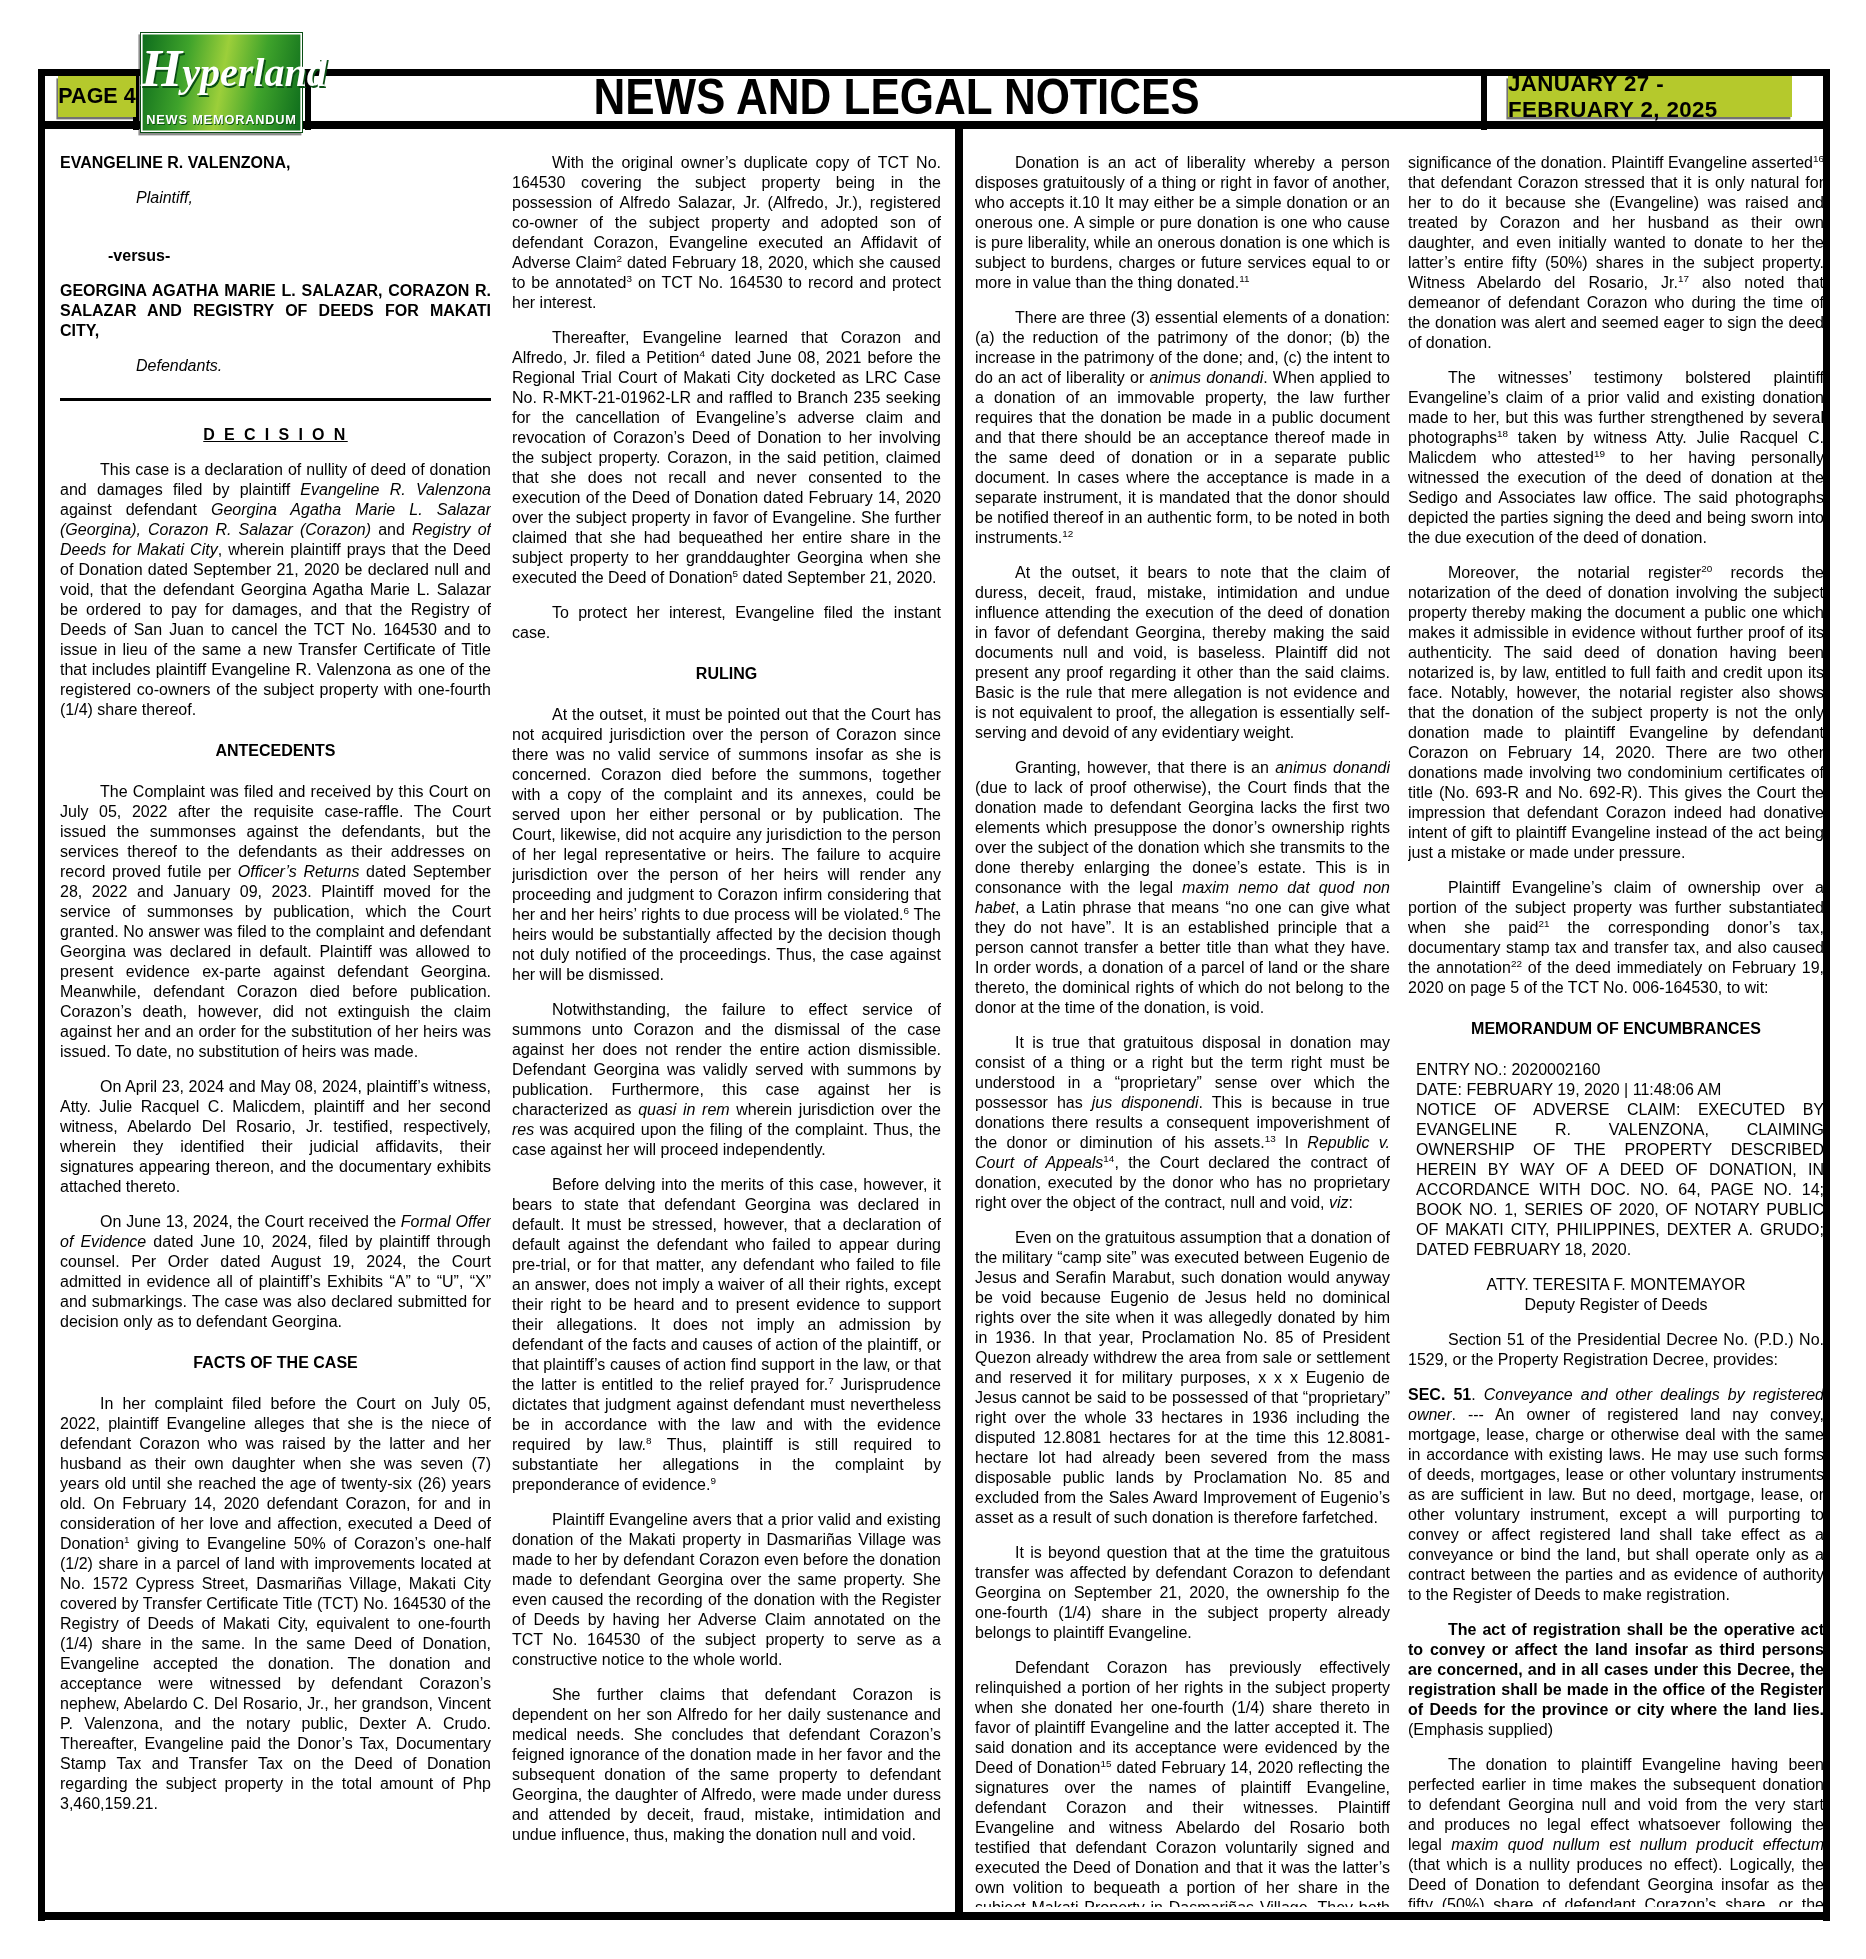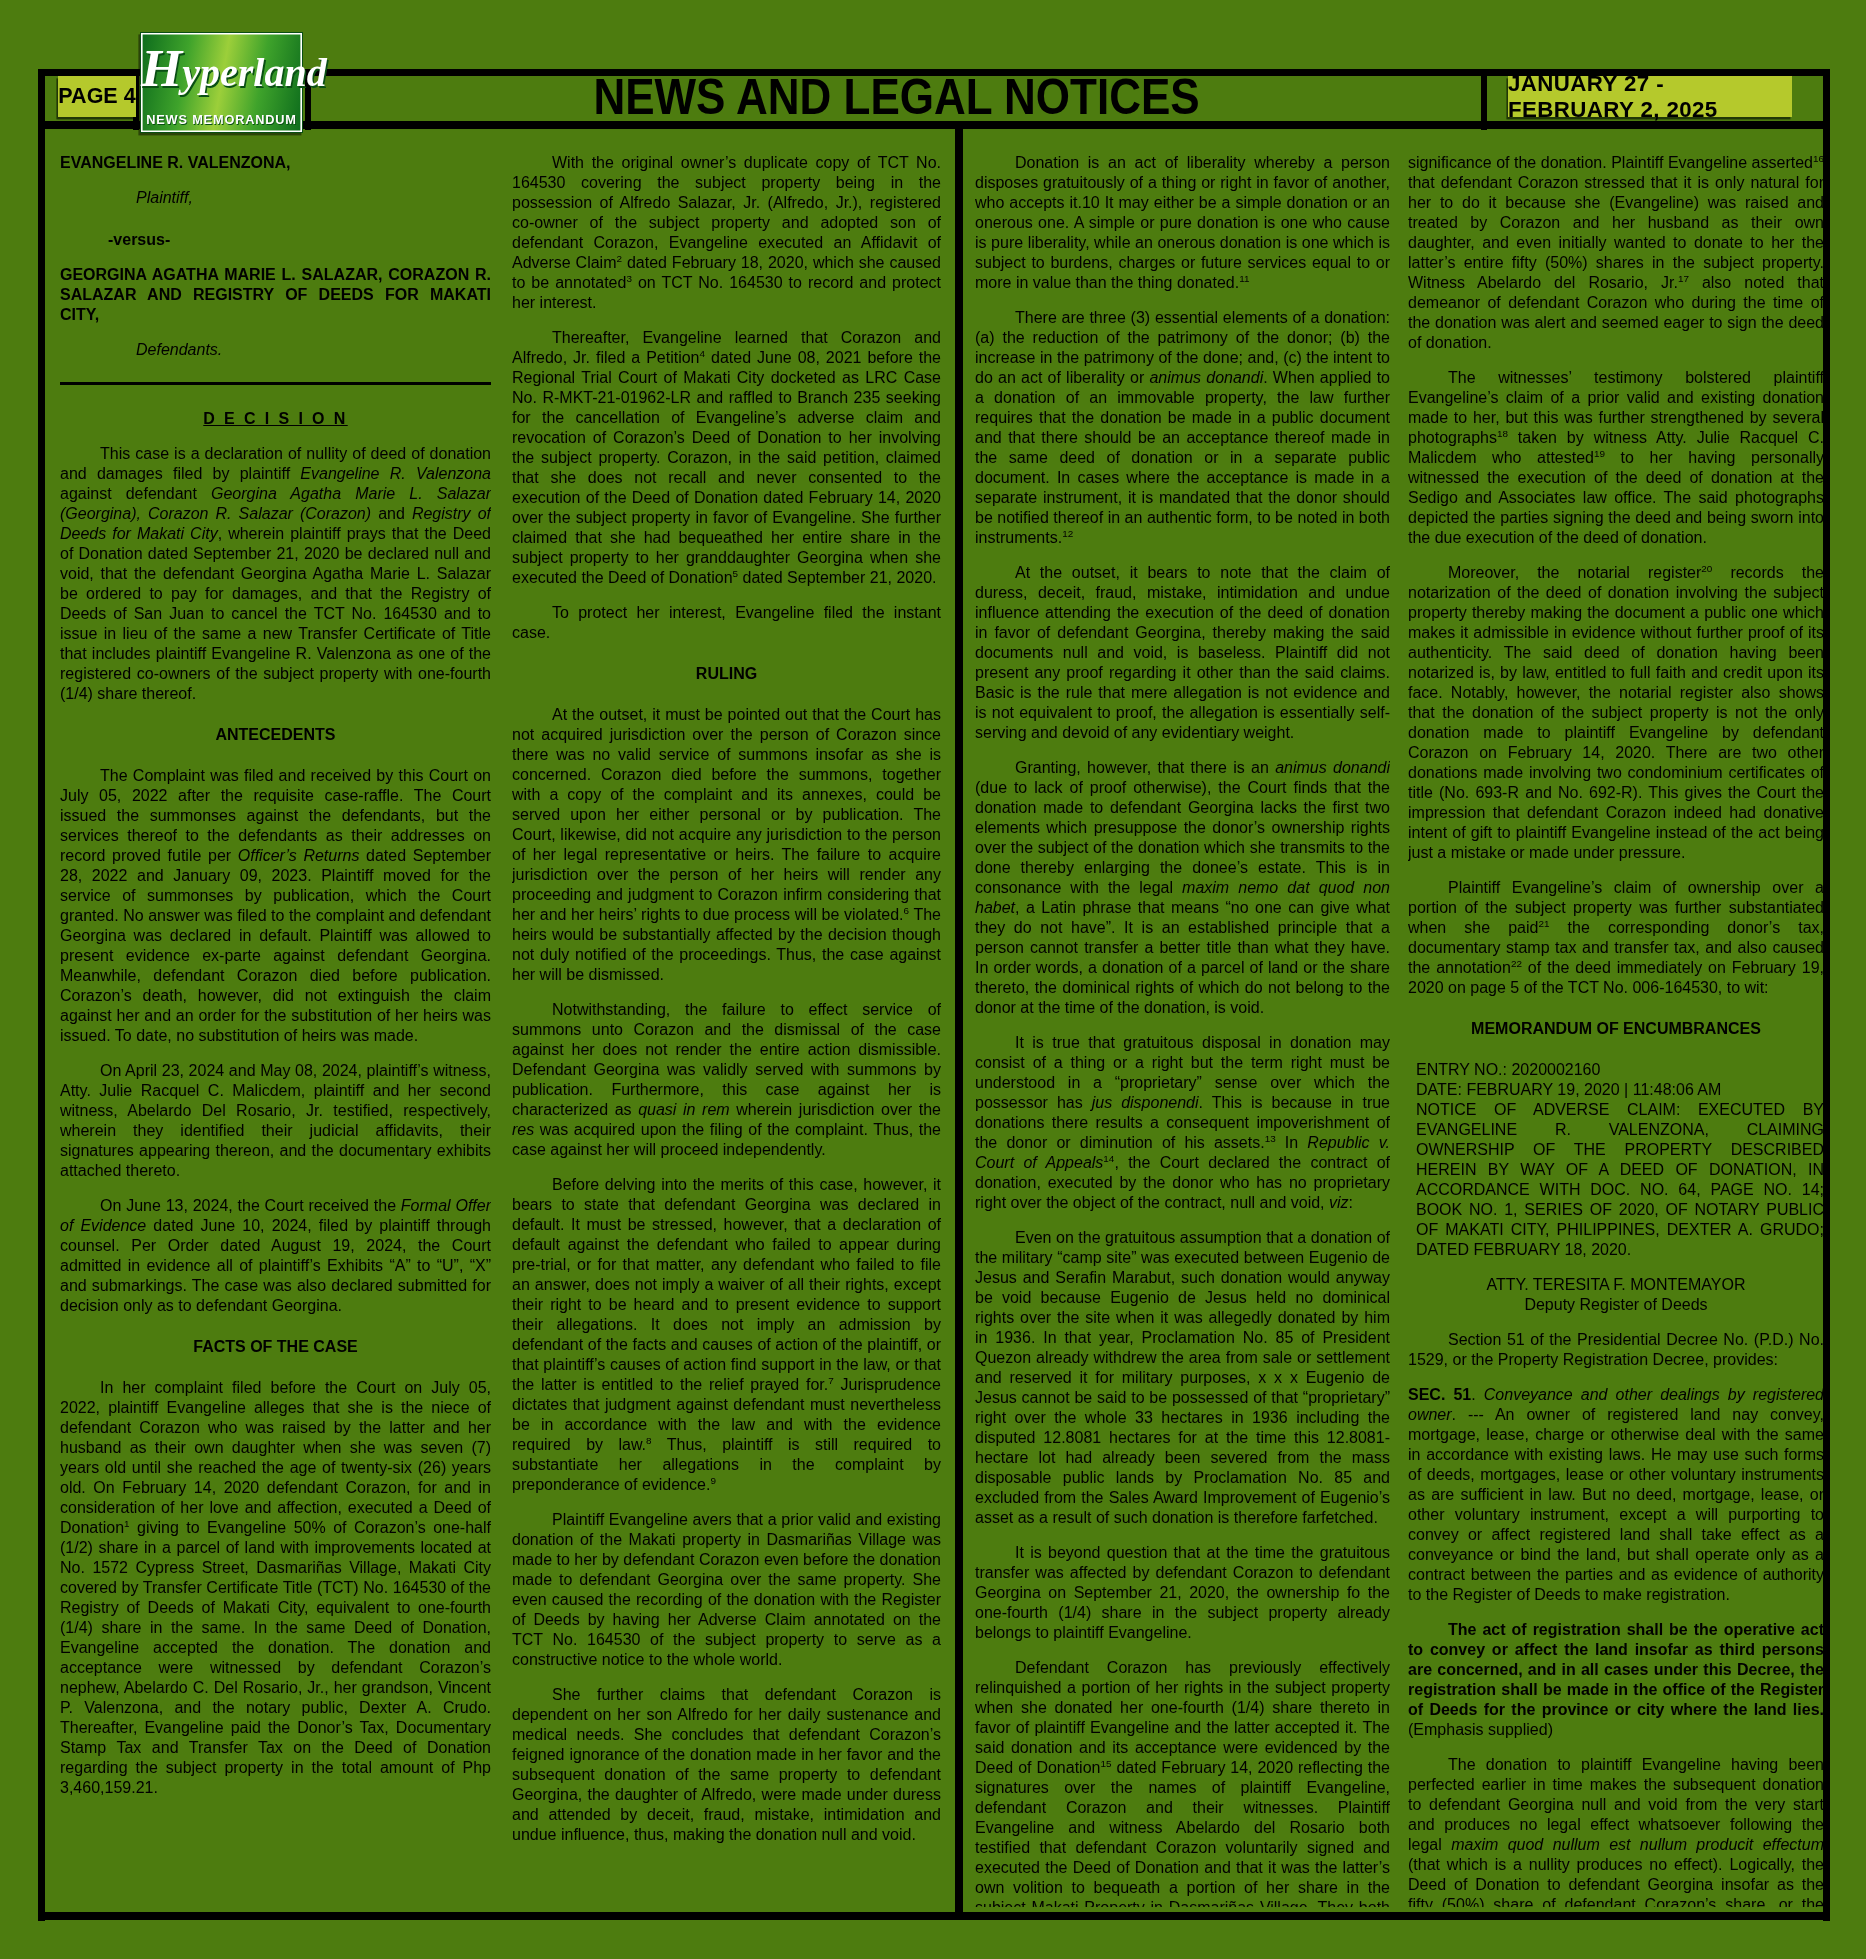--- a/index.html
+++ b/index.html
@@ -1,16 +1,16 @@
 <!DOCTYPE html>
 <html lang="en" style="font-size:12.8px"><head>
 <meta charset="utf-8">
 <style>
   html,body{margin:0;padding:0;background:#e8e8e8;}
-  .page{position:relative;width:1867px;height:1959px;background:#4d7c0f;
+  .page{position:relative;width:1867px;height:1959px;background:#ffffff;
         font-family:"Liberation Sans","DejaVu Sans",sans-serif;color:#000;overflow:hidden;}
   .frame{position:absolute;background:#000;}
   
   .badge{position:absolute;display:flex;align-items:center;justify-content:center;
          font-weight:bold;box-shadow:-1.6px 2.4px 0 rgba(0,0,0,.55);}
   #page-badge{left:58px;top:76px;width:78px;height:41px;font-size:21.5px;}
   #date-badge{left:1508px;top:76px;width:284px;height:41px;font-size:22.3px;letter-spacing:0.4px;}
   #main-title{position:absolute;left:313px;top:73px;width:1167px;height:48px;display:flex;
               align-items:center;justify-content:center;font-weight:bold;font-size:44px;
               transform:scaleY(1.14);white-space:nowrap;}
@@ -31,21 +31,21 @@
   #col4{left:1408px;width:416px;}
   .blk{margin-top:15px;}
   .blk:first-child{margin-top:0;}
   .p{text-align:justify;text-indent:40px;}
   .p0{text-align:justify;}
   .pb{font-weight:bold;text-align:justify;}
   .cb{font-weight:bold;text-align:center;}
   .ital{font-style:italic;padding-left:76px;}
   .case{margin-left:51%;margin-top:21px;}
   .case .cno{font-weight:bold;}
-  .vs{font-weight:bold;padding-left:48px;margin-top:22px;}
+  .vs{font-weight:bold;padding-left:48px;margin-top:38px;}
   .rule{height:3.2px;background:#000;margin-top:22.3px;}
   .h{font-weight:bold;text-align:center;margin-top:21px;margin-bottom:21px;}
   .hu{font-weight:bold;text-align:center;text-decoration:underline;letter-spacing:2.4px;margin-top:24px;}
   .cent{text-align:center;}
   .memo{text-align:justify;padding-left:8px;}
   sup{font-size:.62em;vertical-align:super;line-height:0;}
 </style>
 </head>
 <body>
 

